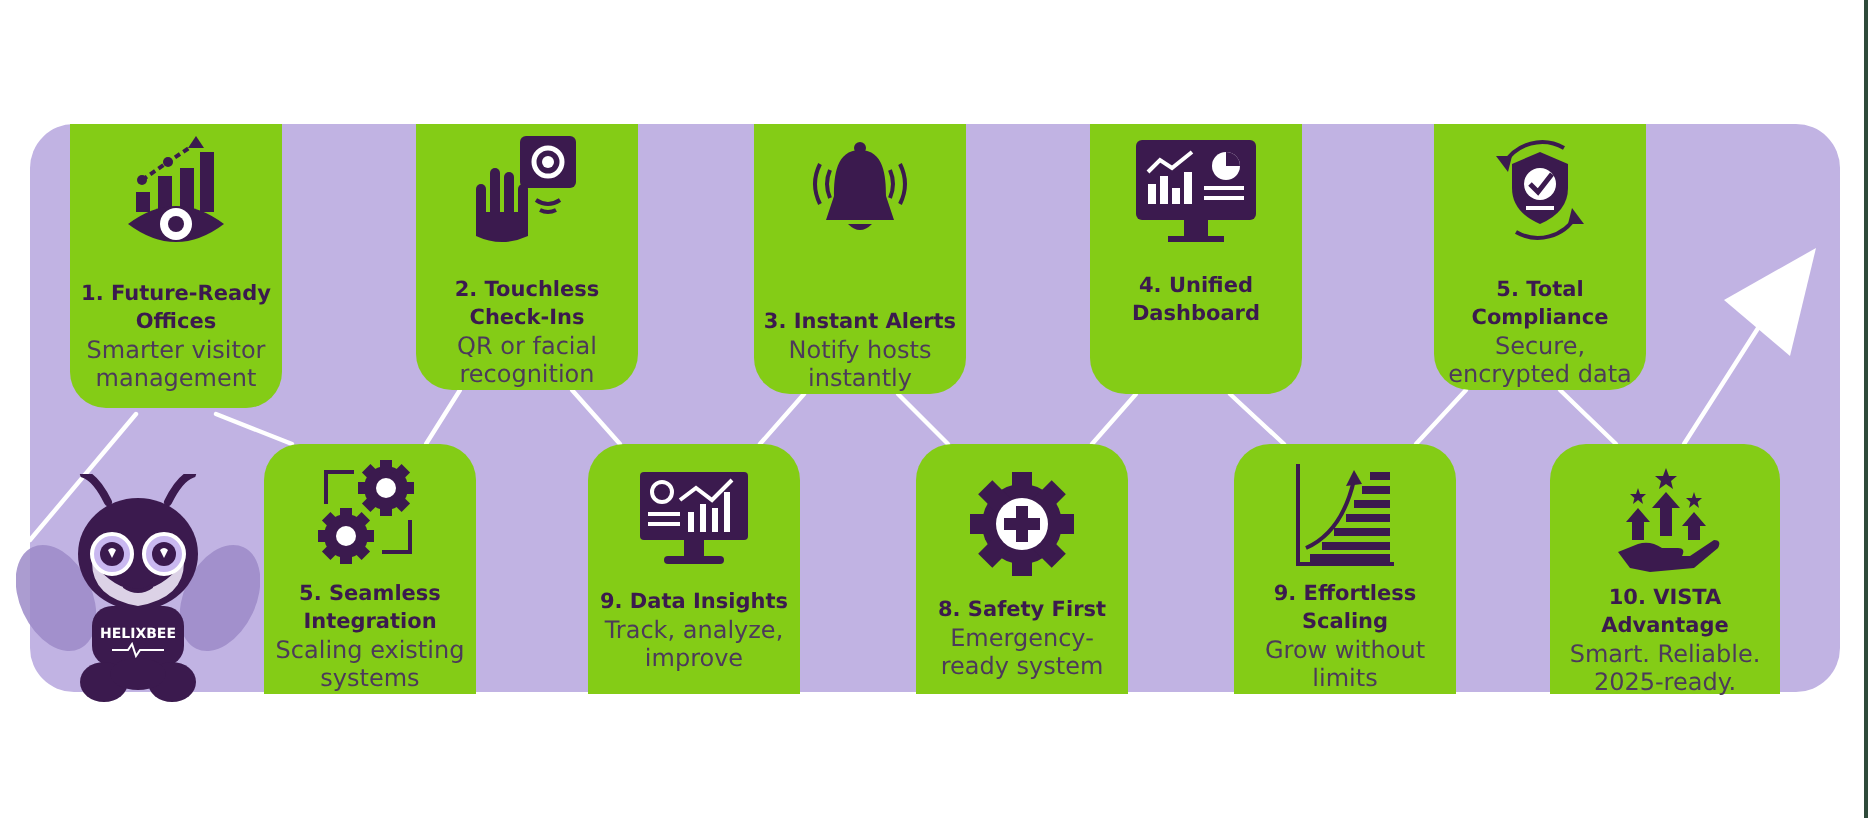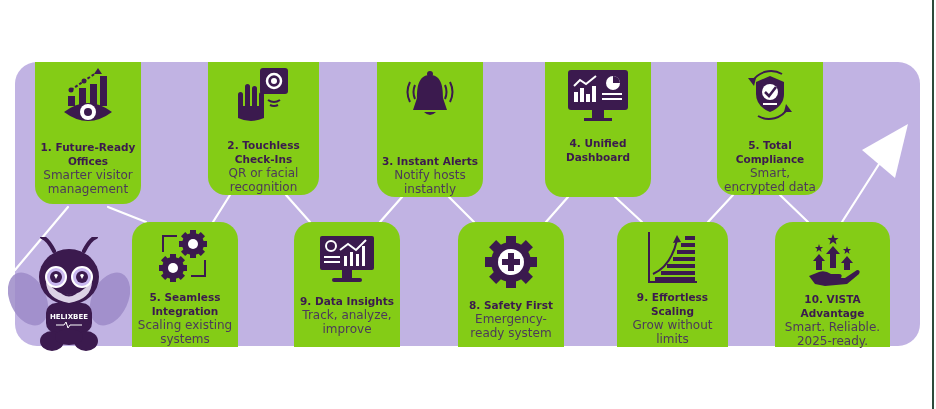--- a/index.html
+++ b/index.html
@@ -123,21 +123,21 @@
   <svg class="icon" width="60" height="58" viewBox="0 0 60 58">
     <path d="M12 16 A22 22 0 0 1 42 8 M48 42 A22 22 0 0 1 18 50" stroke="#3b1a4e" stroke-width="2" fill="none"></path>
     <polygon points="8,12 14,20 16,12" fill="#3b1a4e"></polygon>
     <polygon points="52,46 46,38 44,46" fill="#3b1a4e"></polygon>
     <path d="M30 10 L44 16 V28 Q44 40 30 46 Q16 40 16 28 V16 Z" fill="#3b1a4e"></path>
     <circle cx="30" cy="26" r="8" fill="#fff"></circle>
     <path d="M25 26 L29 30 L36 21" stroke="#3b1a4e" stroke-width="2.5" fill="none"></path>
     <rect x="23" y="37" width="14" height="2" fill="#fff"></rect>
   </svg>
   <div class="title" style="margin-top:14px">5. Total Compliance</div>
-  <div class="desc">Smart, encrypted data</div>
+  <div class="desc">Secure, encrypted data</div>
 </div>
 
 <div class="card bottom" style="left:132px;top:222px;width:106px;height:125px;">
   <svg class="icon" width="60" height="58" viewBox="0 0 60 58" style="margin-top:2px">
     <g fill="#3b1a4e">
       <circle cx="38" cy="16" r="11"></circle>
       <rect x="35" y="2" width="6" height="28"></rect>
         <rect x="24" y="13" width="28" height="6"></rect>
       <rect x="35" y="2" width="6" height="28" transform="rotate(45 38 16)"></rect>
         <rect x="35" y="2" width="6" height="28" transform="rotate(-45 38 16)"></rect>

